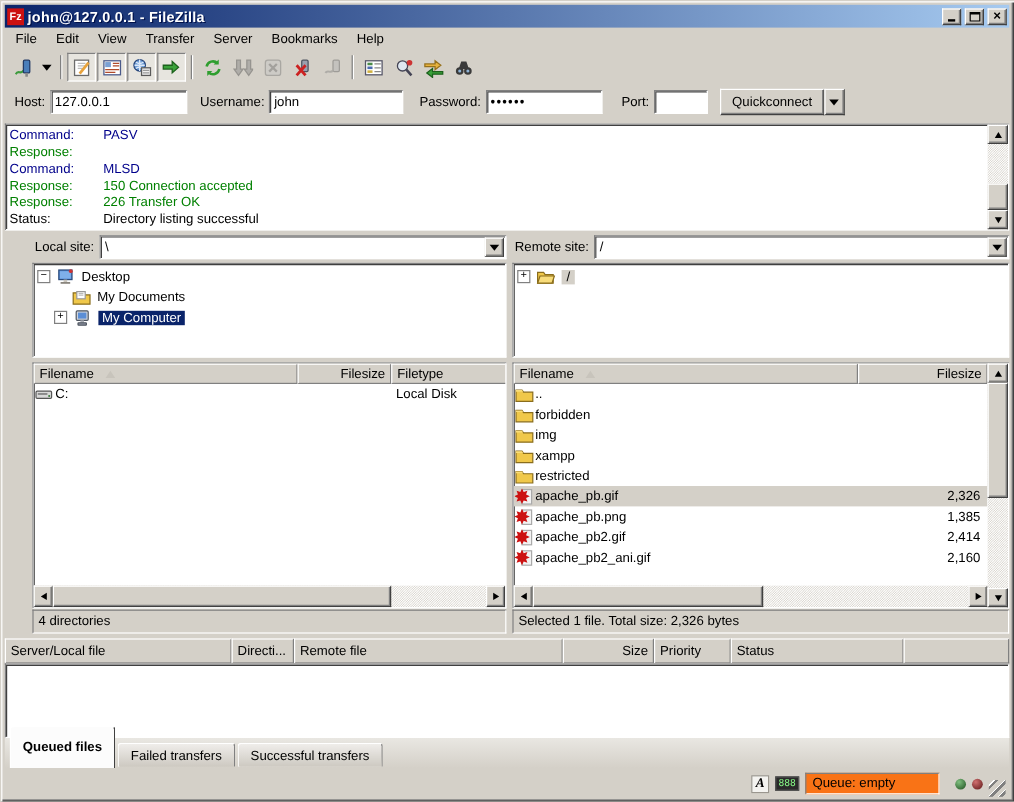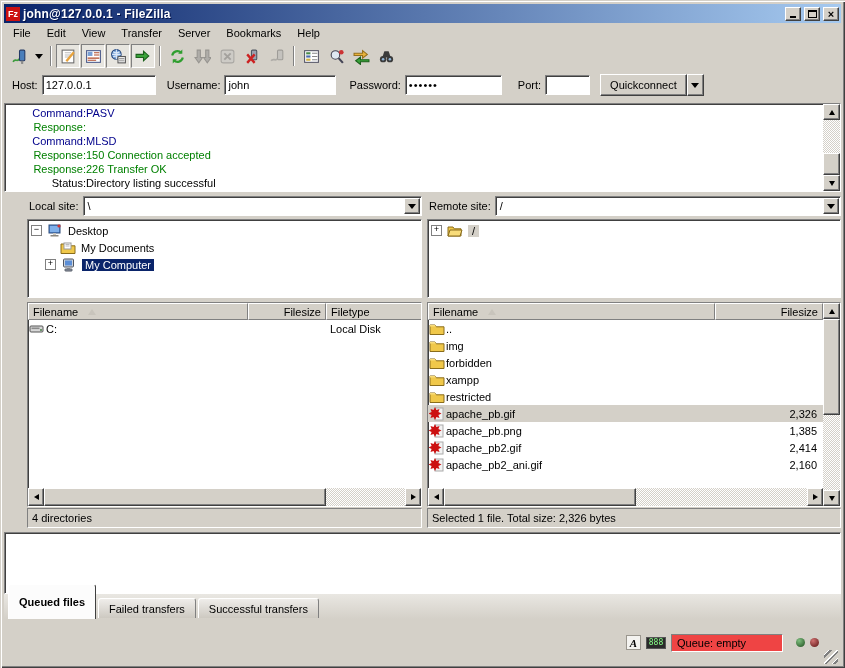--- a/index.html
+++ b/index.html
@@ -61,21 +61,21 @@
   .tri-up-s { width:0; height:0; border-left:3px solid transparent; border-right:3px solid transparent; border-bottom:5px solid #000; }
   .tri-down-s { width:0; height:0; border-left:3px solid transparent; border-right:3px solid transparent; border-top:5px solid #000; }
   .tri-left-s { width:0; height:0; border-top:3px solid transparent; border-bottom:3px solid transparent; border-right:5px solid #000; }
   .tri-right-s { width:0; height:0; border-top:3px solid transparent; border-bottom:3px solid transparent; border-left:5px solid #000; }
 
   
   .log-wrap { margin-top:2px; height:89px; flex:0 0 89px; position:relative;
     background:#fff; border:1px solid; border-color:#808080 #fff #fff #808080;
     box-shadow: inset 1px 1px 0 #404040; display:flex; }
   .log-body { flex:1; padding:2px 3px; overflow:hidden; }
-  .logrow { display:flex; line-height:14px; white-space:nowrap;text-align:right; }
+  .logrow { display:flex; line-height:14px; white-space:nowrap; }
   .loglabel { width:78px; flex:0 0 78px; }
   .logrow.command { color:#00008b; }
   .logrow.response { color:#008000; }
   .logrow.status { color:#000; }
   .vscroll { width:17px; flex:0 0 17px; display:flex; flex-direction:column; align-items:stretch;
     background:#fff;
     background-image:linear-gradient(45deg,#d4d0c8 25%,transparent 25%,transparent 75%,#d4d0c8 75%),
                      linear-gradient(45deg,#d4d0c8 25%,transparent 25%,transparent 75%,#d4d0c8 75%);
     background-size:2px 2px; background-position:0 0,1px 1px; }
   .sb-btn { width:17px; height:16px; flex:0 0 16px; display:flex; align-items:center; justify-content:center; }
@@ -156,21 +156,21 @@
     border-color:#fff #404040 transparent #fff; }
 
   
   .statusbar { flex:1; display:flex; align-items:center; justify-content:flex-end;
     gap:5px; padding:2px 3px 0 3px; }
   .st-ascii { width:15px; height:15px; background:#f4f3f0; border:1px solid #9a968e;
     font-family:"Liberation Serif",serif; font-style:italic; font-weight:bold; font-size:11px;
     display:flex; align-items:center; justify-content:center; }
   .st-speed { width:20px; height:12px; background:#2a2a2a; color:#8f8; border:1px solid #555;
     font-family:"DejaVu Sans Mono",monospace; font-size:8px; line-height:10px; text-align:center; }
-  .st-queue { width:112px; height:18px; background:#ef4444; border:1px solid;
+  .st-queue { width:112px; height:18px; background:#f97316; border:1px solid;
     border-color:#808080 #fff #fff #808080; display:flex; align-items:center; padding-left:5px; margin-right:8px; }
   .led { width:9px; height:9px; border-radius:50%; }
   .led-green { background:radial-gradient(circle at 35% 30%, #7fbf7f, #1d4d1d); }
   .led-red   { background:radial-gradient(circle at 35% 30%, #d07070, #5a1414); }
   .grip { width:14px; height:14px; align-self:flex-end;
     background:repeating-linear-gradient(135deg, transparent 0 3px, #fff 3px 4px, #808080 4px 6px); }
 </style>
 </head>
 <body>
 
@@ -498,31 +498,31 @@
                 <span class="fname">..</span>
                 <span class="fsize"></span>
               </div>
             <div class="lrow">
                 <span class="icn">
                   <svg width="16" height="16" viewBox="0 0 16 16">
                     <path d="M1 4h5l1.3 1.8H15V13.5H1z" fill="#f0c84a" stroke="#8a6d1c"></path>
                     <path d="M1 4h5l1 1.4H1z" fill="#f8dc7a"></path>
                   </svg>
                 </span>
-                <span class="fname">img</span>
+                <span class="fname">forbidden</span>
                 <span class="fsize"></span>
               </div>
             <div class="lrow">
                 <span class="icn">
                   <svg width="16" height="16" viewBox="0 0 16 16">
                     <path d="M1 4h5l1.3 1.8H15V13.5H1z" fill="#f0c84a" stroke="#8a6d1c"></path>
                     <path d="M1 4h5l1 1.4H1z" fill="#f8dc7a"></path>
                   </svg>
                 </span>
-                <span class="fname">forbidden</span>
+                <span class="fname">img</span>
                 <span class="fsize"></span>
               </div>
             <div class="lrow">
                 <span class="icn">
                   <svg width="16" height="16" viewBox="0 0 16 16">
                     <path d="M1 4h5l1.3 1.8H15V13.5H1z" fill="#f0c84a" stroke="#8a6d1c"></path>
                     <path d="M1 4h5l1 1.4H1z" fill="#f8dc7a"></path>
                   </svg>
                 </span>
                 <span class="fname">xampp</span>
@@ -601,20 +601,29 @@
             </span>
         </div>
       </div>
       <div class="pane-status">
         <span>Selected 1 file. Total size: 2,326 bytes</span>
       </div>
     </div>
   </div>
 
   <div class="queue">
+    <div class="q-header">
+      <span class="hc qc0">Server/Local file</span>
+      <span class="hc qc1">Directi...</span>
+      <span class="hc qc2">Remote file</span>
+      <span class="hc qc3 right">Size</span>
+      <span class="hc qc4">Priority</span>
+      <span class="hc qc5">Status</span>
+      <span class="hc qc6"></span>
+    </div>
     <div class="q-body"></div>
     <div class="tabs">
       <span class="tab active">Queued files</span>
       <span class="tab">Failed transfers</span>
       <span class="tab">Successful transfers</span>
     </div>
   </div>
 
   <div class="statusbar">
     <span class="st-ascii">A</span>

